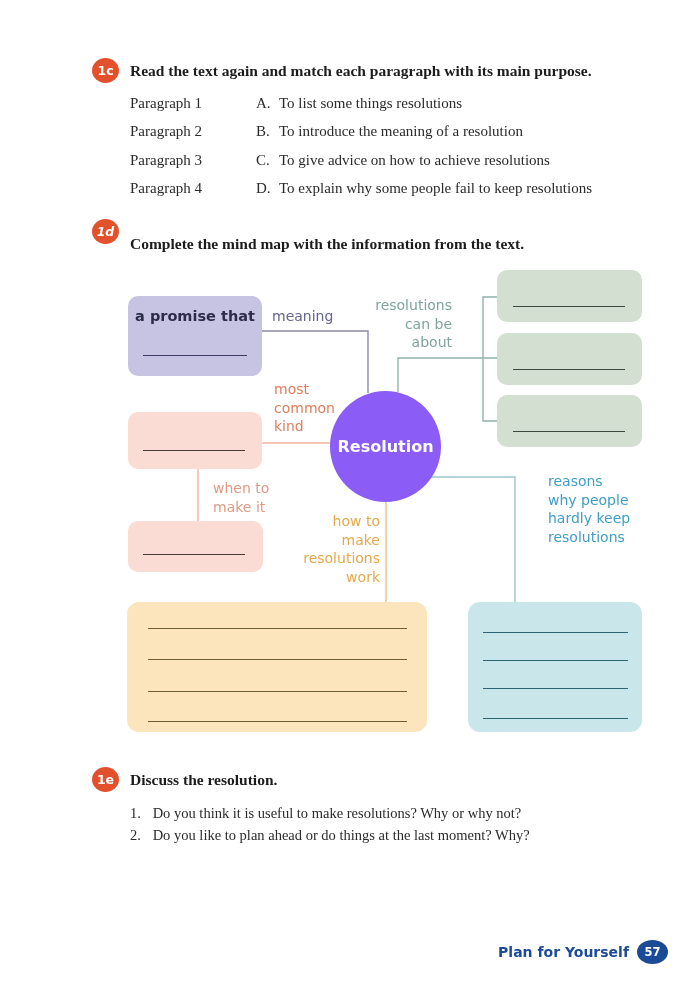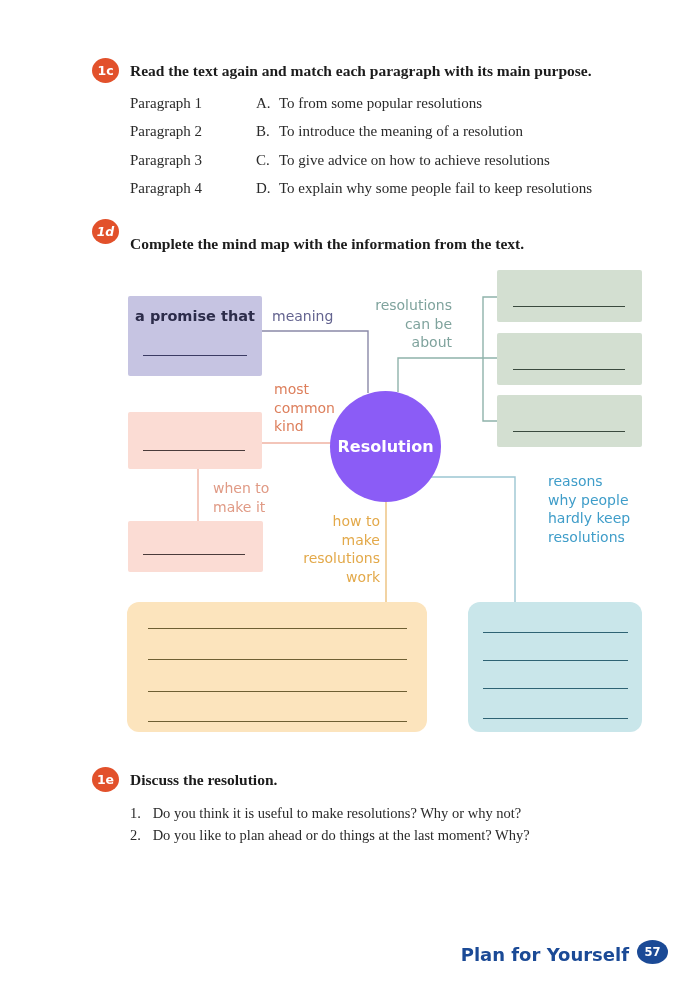--- a/index.html
+++ b/index.html
@@ -17,21 +17,21 @@
   .match-list{position:absolute;left:130px;top:89px;}
   .match-row{display:flex;height:28.3px;line-height:28.3px;font-size:15px;}
   .match-row .para{width:126px;}
   .match-row .letter{width:23px;}
   .match-row .purpose{white-space:nowrap;}
 
   
   .mindmap{position:absolute;left:0;top:260px;width:699px;height:486px;
     font-family:"DejaVu Sans",sans-serif;}
   .mm-lines{position:absolute;left:0;top:0;}
-  .mm-box{position:absolute;border-radius:2px;}
+  .mm-box{position:absolute;border-radius:10px;}
   .mm-box.purple{left:128px;top:36px;width:134px;height:80px;background:#c6c4e2;}
   .mm-box.pink1{left:128px;top:152px;width:134px;height:57px;background:#fbdcd4;}
   .mm-box.pink2{left:128px;top:261px;width:135px;height:51px;background:#fbdcd4;}
   .mm-box.green{left:497px;width:145px;height:52px;background:#d3dfd1;}
   .mm-box.g1{top:10px;} .mm-box.g2{top:73px;} .mm-box.g3{top:135px;}
   .mm-box.yellow{left:127px;top:342px;width:300px;height:130px;background:#fce4bd;border-radius:12px;}
   .mm-box.blue{left:468px;top:342px;width:174px;height:130px;background:#c9e6ea;border-radius:12px;}
   .blank{position:absolute;border-bottom:1.5px solid #44435f;}
   .node-text{position:absolute;left:0;right:0;top:12px;text-align:center;
     font-size:14.5px;font-weight:600;color:#2c2c4a;}
@@ -45,38 +45,38 @@
   .lb-about{left:352px;top:36px;width:100px;text-align:right;color:#7fa39d;}
   .lb-how{left:280px;top:252px;width:100px;text-align:right;color:#e3a94a;}
   .lb-reasons{left:528px;top:212px;color:#3f9dc9;margin-left:20px;}
 
   
   .q-list{position:absolute;left:130px;top:802px;font-size:14.5px;line-height:22.4px;}
   .q-row .qnum{display:inline-block;width:19px;}
 
   
   .footer-label{position:absolute;top:944px;right:70px;font-family:"DejaVu Sans",sans-serif;
-    font-weight:bold;font-size:18px;color:#1b4a96;white-space:nowrap;}
+    font-weight:bold;font-size:14px;color:#1b4a96;white-space:nowrap;}
   .page-badge{position:absolute;left:637px;top:940px;width:31px;height:24px;background:#1b4a96;
     border-radius:50%;display:flex;align-items:center;justify-content:center;
     color:#fff;font-family:"DejaVu Sans",sans-serif;font-weight:bold;font-size:11.5px;}
 </style>
 </head>
 <body>
 
 <div class="page">
 
   <div class="ex-badge" style="left:92px;top:58px;">1c</div>
   <div class="ex-title" style="top:62px;">Read the text again and match each paragraph with its main purpose.</div>
 
   <div class="match-list">
     <div class="match-row">
       <span class="para">Paragraph 1</span>
       <span class="letter">A.</span>
-      <span class="purpose">To from some popular resolutions</span>
+      <span class="purpose">To list some things resolutions</span>
     </div>
     <div class="match-row">
       <span class="para">Paragraph 2</span>
       <span class="letter">B.</span>
       <span class="purpose">To introduce the meaning of a resolution</span>
     </div>
     <div class="match-row">
       <span class="para">Paragraph 3</span>
       <span class="letter">C.</span>
       <span class="purpose">To give advice on how to achieve resolutions</span>

